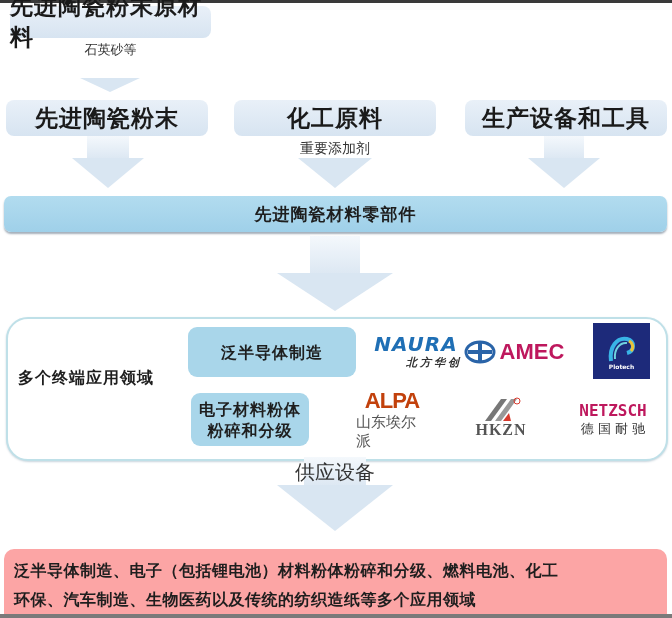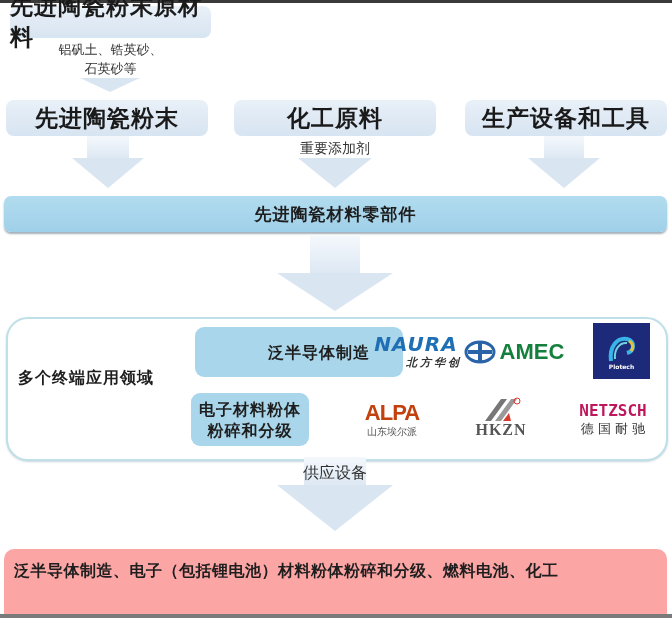--- a/index.html
+++ b/index.html
@@ -66,21 +66,20 @@
 </style>
 </head>
 <body>
 
 <div class="abs topbar"></div>
 
 <div class="abs box-light" style="left:10px;top:6px;width:201px;height:32px;">
   <span>先进陶瓷粉末原材料</span>
 </div>
 <div class="abs note" style="left:10px;top:40px;width:201px;">
-  <div>铝矾土、锆英砂、</div>
   <div>石英砂等</div>
 </div>
 <div class="abs arrow" style="left:80px;top:78px;">
   <div class="head" style="border-left-width:30px;border-right-width:30px;border-top-width:14px;"></div>
 </div>
 
 <div class="abs box-light" style="left:6px;top:100px;width:202px;height:36px;">
   <span>先进陶瓷粉末</span>
 </div>
 <div class="abs box-light" style="left:234px;top:100px;width:202px;height:36px;">
@@ -109,70 +108,71 @@
 <div class="abs arrow" style="left:277px;top:236px;">
   <div class="shaft" style="width:50px;height:37px;"></div>
   <div class="head" style="border-left-width:58px;border-right-width:58px;border-top-width:38px;"></div>
 </div>
 
 <div class="abs panel"></div>
 <div class="abs panel-title">
   <div>多个终端应用领域</div>
 </div>
 
-<div class="abs cat-box" style="left:195px;top:327px;width:168px;height:50px;padding-left:40px;">
+<div class="abs cat-box" style="left:188px;top:327px;width:168px;height:50px;">
   <span>泛半导体制造</span>
 </div>
 <div class="abs cat-box" style="left:191px;top:393px;width:118px;height:53px;flex-direction:column;">
   <span>电子材料粉体</span>
   <span>粉碎和分级</span>
 </div>
 
 <div class="abs logo" style="left:346px;top:330px;width:92px;height:42px;margin-left:24px;">
   <div style="font-family:'DejaVu Sans',sans-serif;font-weight:bold;font-style:italic;font-size:20px;color:#1f6fb5;letter-spacing:1px;line-height:22px;">NAURA</div>
   <div style="font-family:'DejaVu Sans',sans-serif;font-weight:bold;font-style:italic;font-size:11px;color:#333;letter-spacing:3px;align-self:flex-end;">北方华创</div>
 </div>
 <div class="abs logo" style="left:455px;top:335px;width:118px;height:34px;flex-direction:row;gap:4px;">
   <svg width="32" height="24" viewBox="0 0 32 24">
     <ellipse cx="16" cy="12" rx="14" ry="10" fill="none" stroke="#2a64a8" stroke-width="3"></ellipse>
     <rect x="4" y="10" width="24" height="4" fill="#2a64a8"></rect>
     <rect x="14" y="2" width="4" height="20" fill="#2a64a8"></rect>
   </svg>
-  <span style="font-family:'Liberation Sans',sans-serif;font-size:22px;font-weight:bold;color:#15803d;">AMEC</span>
+  <span style="font-family:'Liberation Sans',sans-serif;font-size:22px;font-weight:bold;color:#be185d;">AMEC</span>
 </div>
 <div class="abs logo" style="left:593px;top:323px;width:57px;height:56px;background:#1d2a7a;">
   <svg width="34" height="30" viewBox="0 0 34 30">
     <path d="M6 28 C4 14 12 4 22 6 C30 8 30 18 22 20" fill="none" stroke="#39b4e6" stroke-width="4"></path>
     <path d="M10 26 C9 16 15 9 22 10" fill="none" stroke="#6fd2e0" stroke-width="2"></path>
     <path d="M24 8 C28 10 29 15 26 18" fill="none" stroke="#e8c13a" stroke-width="3"></path>
   </svg>
   <span style="font-family:'DejaVu Sans',sans-serif;font-size:6px;color:#fff;font-weight:bold;">Plotech</span>
 </div>
 
 <div class="abs logo" style="left:356px;top:398px;width:72px;height:44px;">
   <div style="font-family:'Liberation Sans',sans-serif;font-size:22px;font-weight:bold;color:#c2410c;letter-spacing:-1px;line-height:24px;">ALPA</div>
-  <div style="font-family:'DejaVu Sans',sans-serif;font-size:10px;color:#555;">山东埃尔派</div>
+  <div style="font-family:'DejaVu Sans',sans-serif;font-size:15px;color:#555;">山东埃尔派</div>
 </div>
 <div class="abs logo" style="left:470px;top:394px;width:62px;height:48px;">
   <svg width="40" height="24" viewBox="0 0 40 24">
     <polygon points="4,24 20,2 26,2 10,24" fill="#777"></polygon>
     <polygon points="14,24 30,2 36,2 20,24" fill="#999"></polygon>
     <polygon points="22,24 28,16 30,24" fill="#d83a2e"></polygon>
     <circle cx="36" cy="4" r="3" fill="none" stroke="#d83a2e" stroke-width="1"></circle>
   </svg>
   <div style="font-family:'Liberation Serif',serif;font-size:16px;font-weight:bold;color:#555;letter-spacing:1px;">HKZN</div>
 </div>
 <div class="abs logo" style="left:573px;top:400px;width:80px;height:40px;">
   <div style="font-family:'DejaVu Sans Mono',monospace;font-size:16px;font-weight:bold;color:#be185d;line-height:18px;">NETZSCH</div>
   <div style="font-family:'DejaVu Sans',sans-serif;font-size:13px;color:#333;">德 国 耐 驰</div>
 </div>
 
 <div class="abs arrow" style="left:277px;top:457px;">
   <div class="shaft" style="width:62px;height:28px;"></div>
   <div class="head" style="border-left-width:58px;border-right-width:58px;border-top-width:46px;"></div>
 </div>
-<div class="abs note" style="left:280px;top:463px;width:110px;font-size:16px;">供应设备</div>
+<div class="abs note" style="left:280px;top:463px;width:110px;font-size:20px;">供应设备</div>
 
 <div class="abs bottom-box">
   <div>泛半导体制造、电子（包括锂电池）材料粉体粉碎和分级、燃料电池、化工</div>
+  <div>环保、汽车制造、生物医药以及传统的纺织造纸等多个应用领域</div>
 </div>
 
 <div class="abs bottombar"></div>
 
 </body></html>

